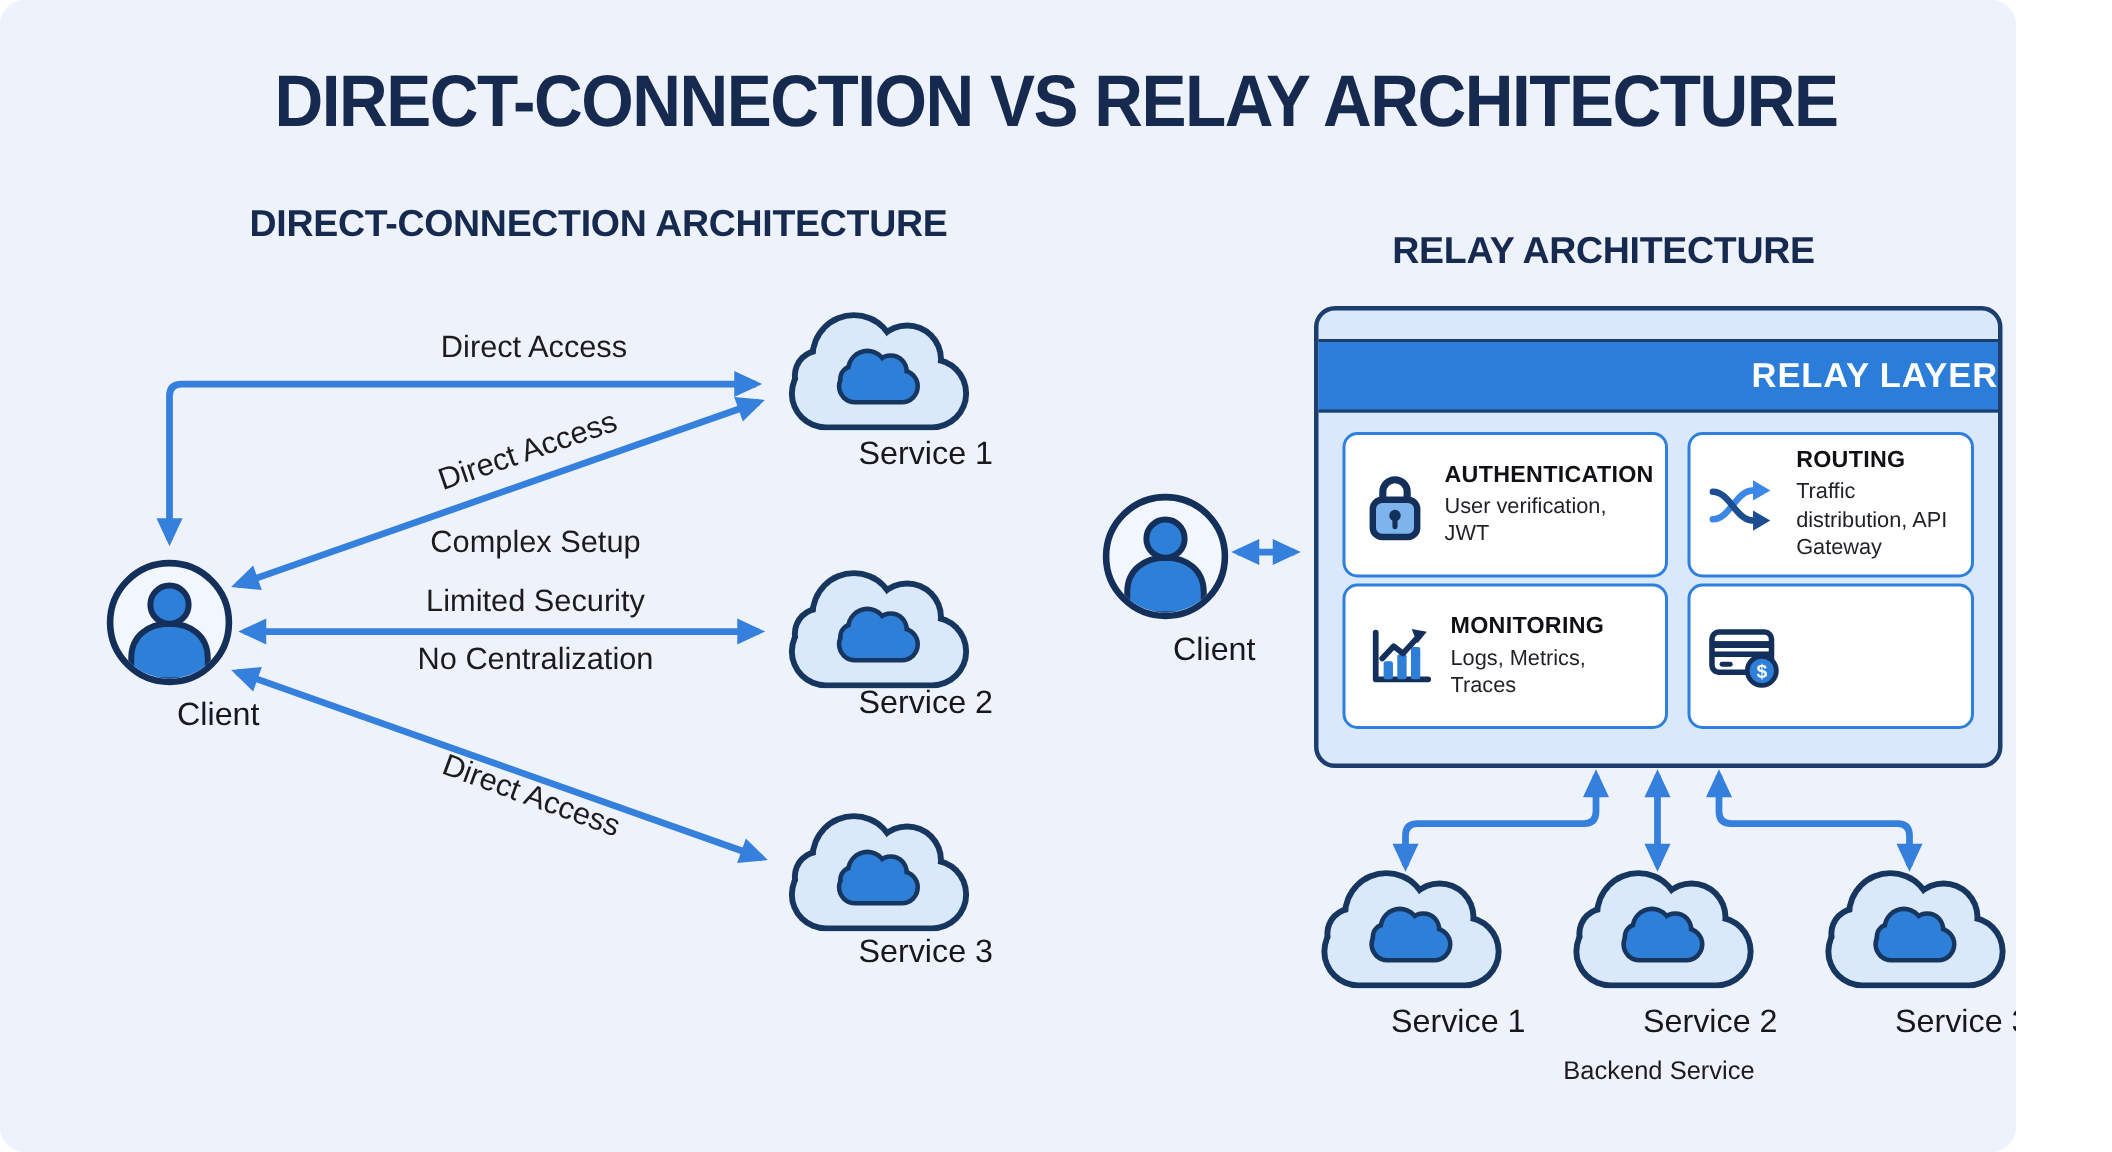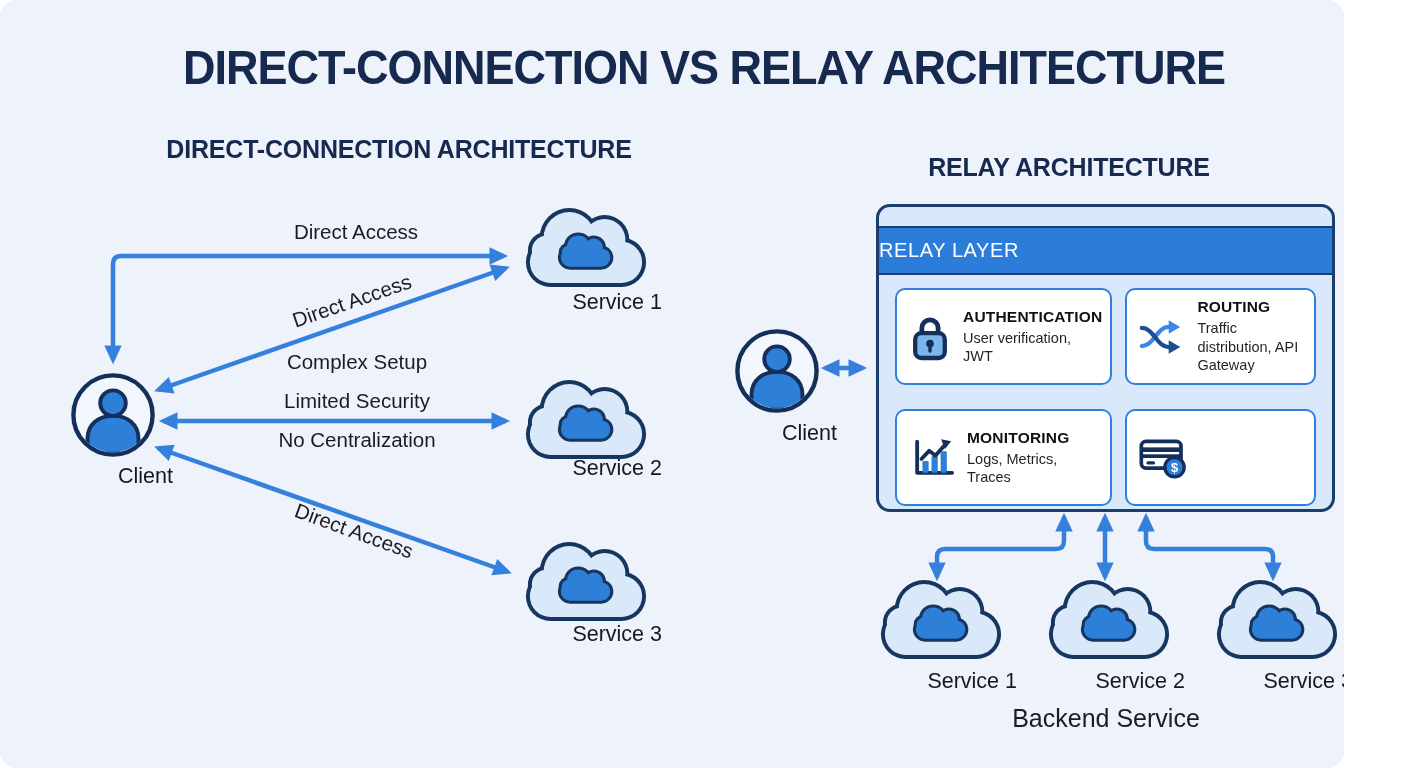--- a/index.html
+++ b/index.html
@@ -26,26 +26,26 @@
   .rot-up{transform:rotate(-19deg);}
   .rot-down{transform:rotate(20deg);}
   svg{display:block;}
   .diagram-svg{position:absolute;left:0;top:0;}
   
   .relay-box{
     left:876px;top:204px;width:459px;height:308px;box-sizing:border-box;
     background:#d9e9fb;border:3px solid #1c3e6e;border-radius:14px;
   }
   .relay-header{
-    margin-top:19px;height:45px;line-height:45px;text-align:left;
+    margin-top:19px;height:45px;line-height:45px;text-align:right;
     background:#2b7dd9;border-top:2.5px solid #1c3e6e;border-bottom:2.5px solid #1c3e6e;
-    color:#ffffff;font-size:20px;font-weight:normal;letter-spacing:0.6px;
+    color:#ffffff;font-size:23px;font-weight:bold;letter-spacing:0.6px;
   }
   .relay-grid{
-    display:grid;grid-template-columns:1fr 1fr;gap:24px 13px;
+    display:grid;grid-template-columns:1fr 1fr;gap:4px 13px;
     padding:13px 16px;
   }
   .relay-card{
     background:#ffffff;border:2px solid #2f80dd;border-radius:10px;
     height:97px;box-sizing:border-box;display:flex;align-items:center;
     padding:0 8px 0 12px;gap:12px;
   }
   .card-icon{flex:none;display:flex;align-items:center;}
   .card-title{font-size:15.5px;font-weight:bold;color:#101114;letter-spacing:0.2px;}
   .card-sub{font-size:14.5px;color:#1e2126;line-height:1.27;margin-top:3px;}
@@ -138,21 +138,21 @@
   <div class="abs lbl rot-down" style="left:254px;top:519px;width:200px;">Direct Access</div>
 
   <div class="abs node-lbl" style="left:53px;top:464px;width:120px;">Client</div>
   <div class="abs node-lbl" style="left:502px;top:290px;width:160px;">Service 1</div>
   <div class="abs node-lbl" style="left:502px;top:456px;width:160px;">Service 2</div>
   <div class="abs node-lbl" style="left:502px;top:622px;width:160px;">Service 3</div>
   <div class="abs node-lbl" style="left:717px;top:421px;width:120px;">Client</div>
   <div class="abs node-lbl" style="left:857px;top:669px;width:160px;">Service 1</div>
   <div class="abs node-lbl" style="left:1025px;top:669px;width:160px;">Service 2</div>
   <div class="abs node-lbl" style="left:1193px;top:669px;width:160px;">Service 3</div>
-  <div class="abs lbl" style="left:966px;top:704px;width:280px;font-size:25px;">Backend Service</div>
+  <div class="abs lbl" style="left:966px;top:704px;width:280px;font-size:17px;">Backend Service</div>
 
   <div class="abs relay-box">
     <div class="relay-header">RELAY LAYER</div>
     <div class="relay-grid">
 
       <div class="relay-card">
         <span class="card-icon">
           <svg width="42" height="50" viewBox="0 0 44 52">
             <path d="M 13.5 23 V 16.5 A 8.5 8.5 0 0 1 30.5 16.5 V 23" fill="none" stroke="#14305a" stroke-width="5" stroke-linecap="round"></path>
             <rect x="6.5" y="22" width="31" height="26" rx="6.5" fill="#7db4ec" stroke="#14305a" stroke-width="4.5"></rect>

